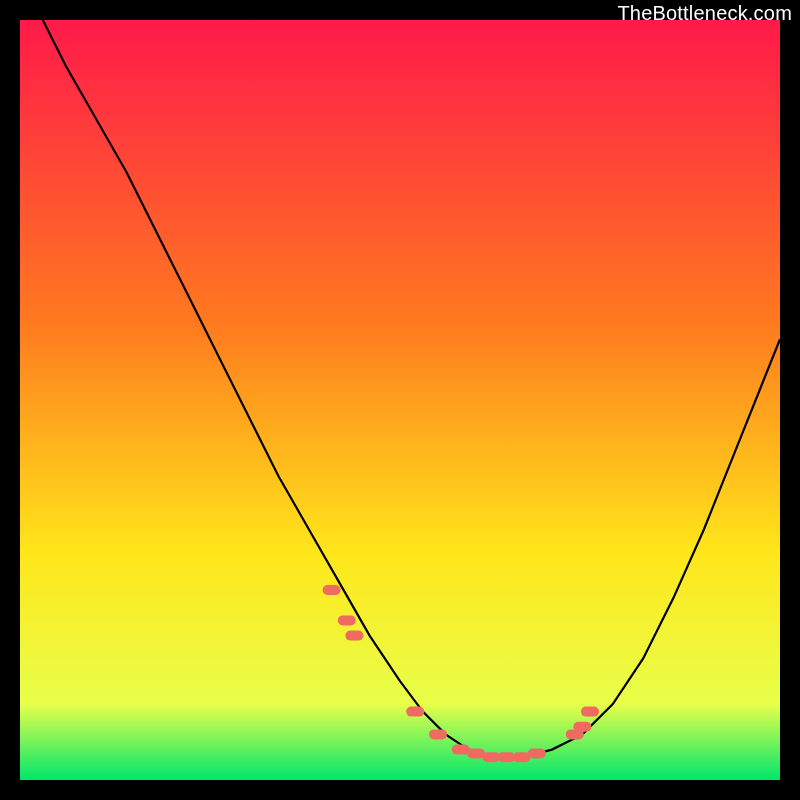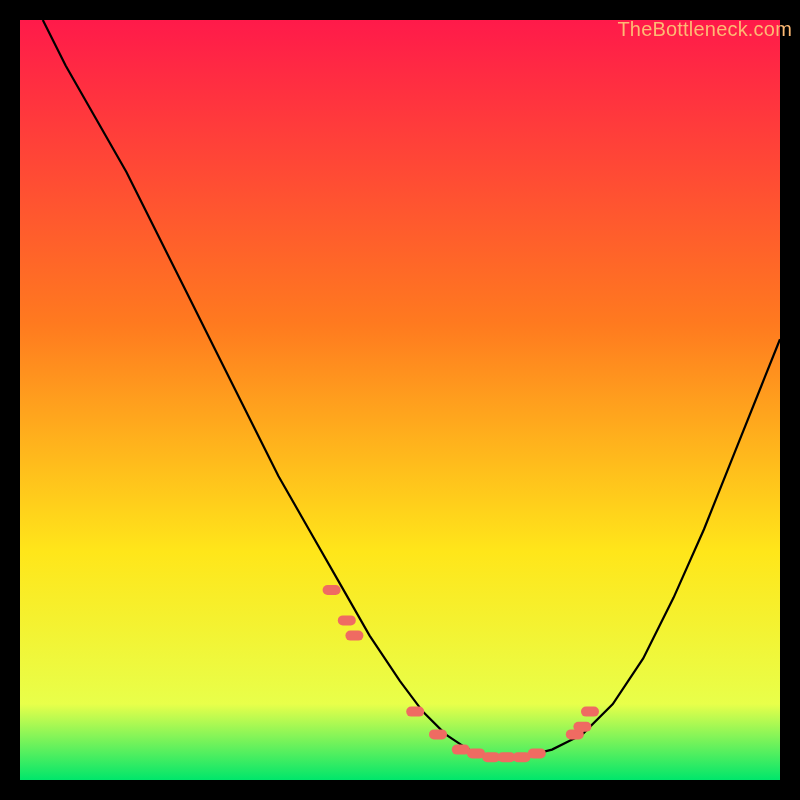--- a/index.html
+++ b/index.html
@@ -14,23 +14,23 @@
   .frame {
     position: absolute;
     left: 20px;
     top: 20px;
     width: 760px;
     height: 760px;
     background: #000;
   }
   .watermark {
     position: absolute;
-    top: 18px;
+    top: 2px;
     right: 8px;
-    color: #fdba74;
+    color: #ffffff;
     font-size: 20px;
     font-weight: 400;
     letter-spacing: 0.2px;
     z-index: 5;
   }
   .plot-area {
     position: absolute;
     left: 0;
     top: 0;
     width: 760px;

